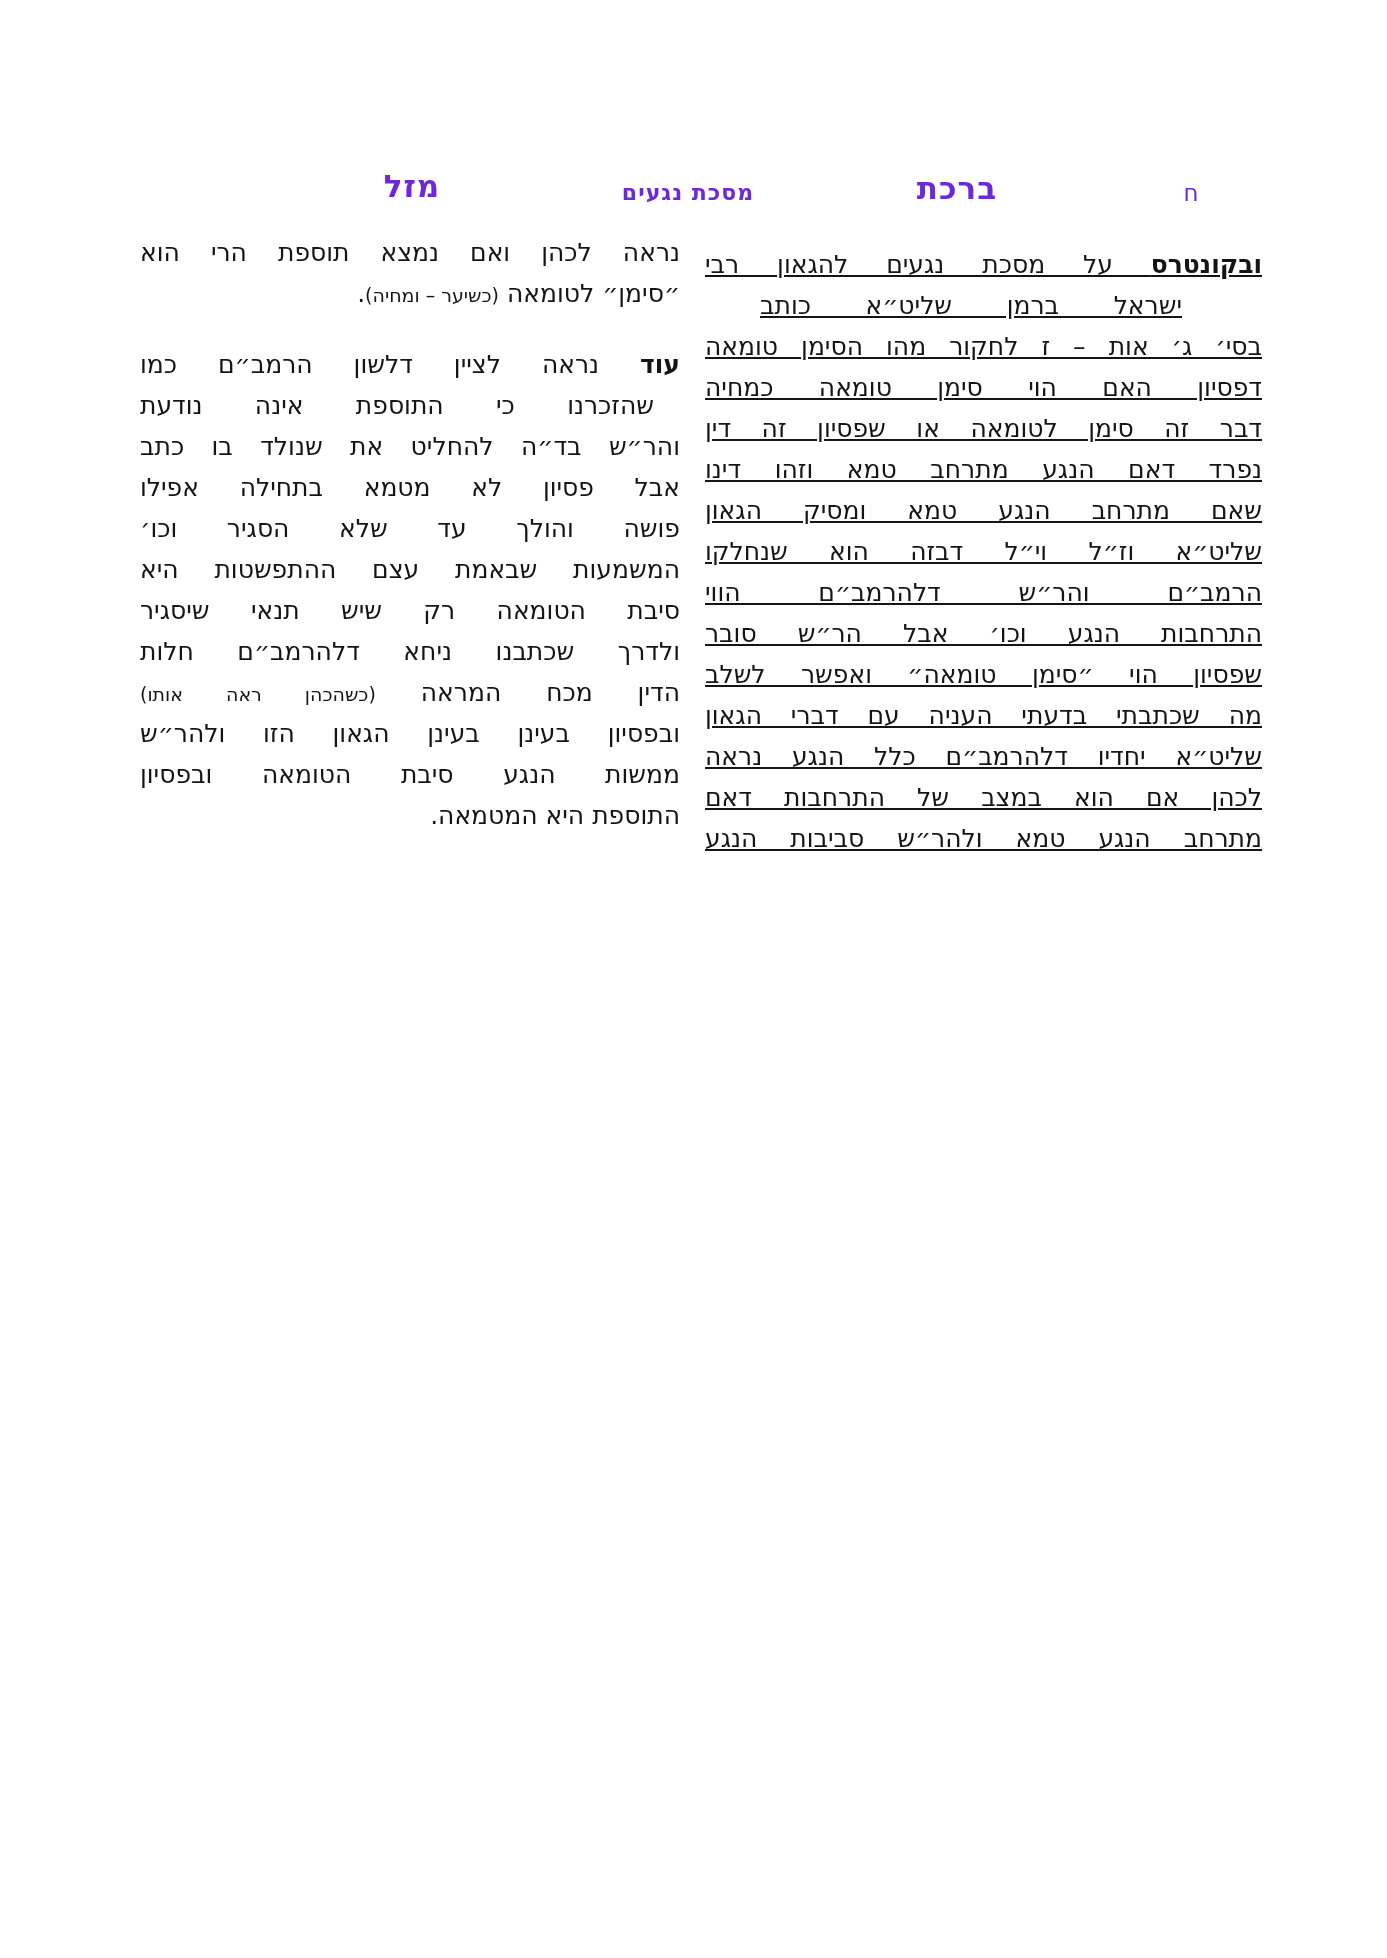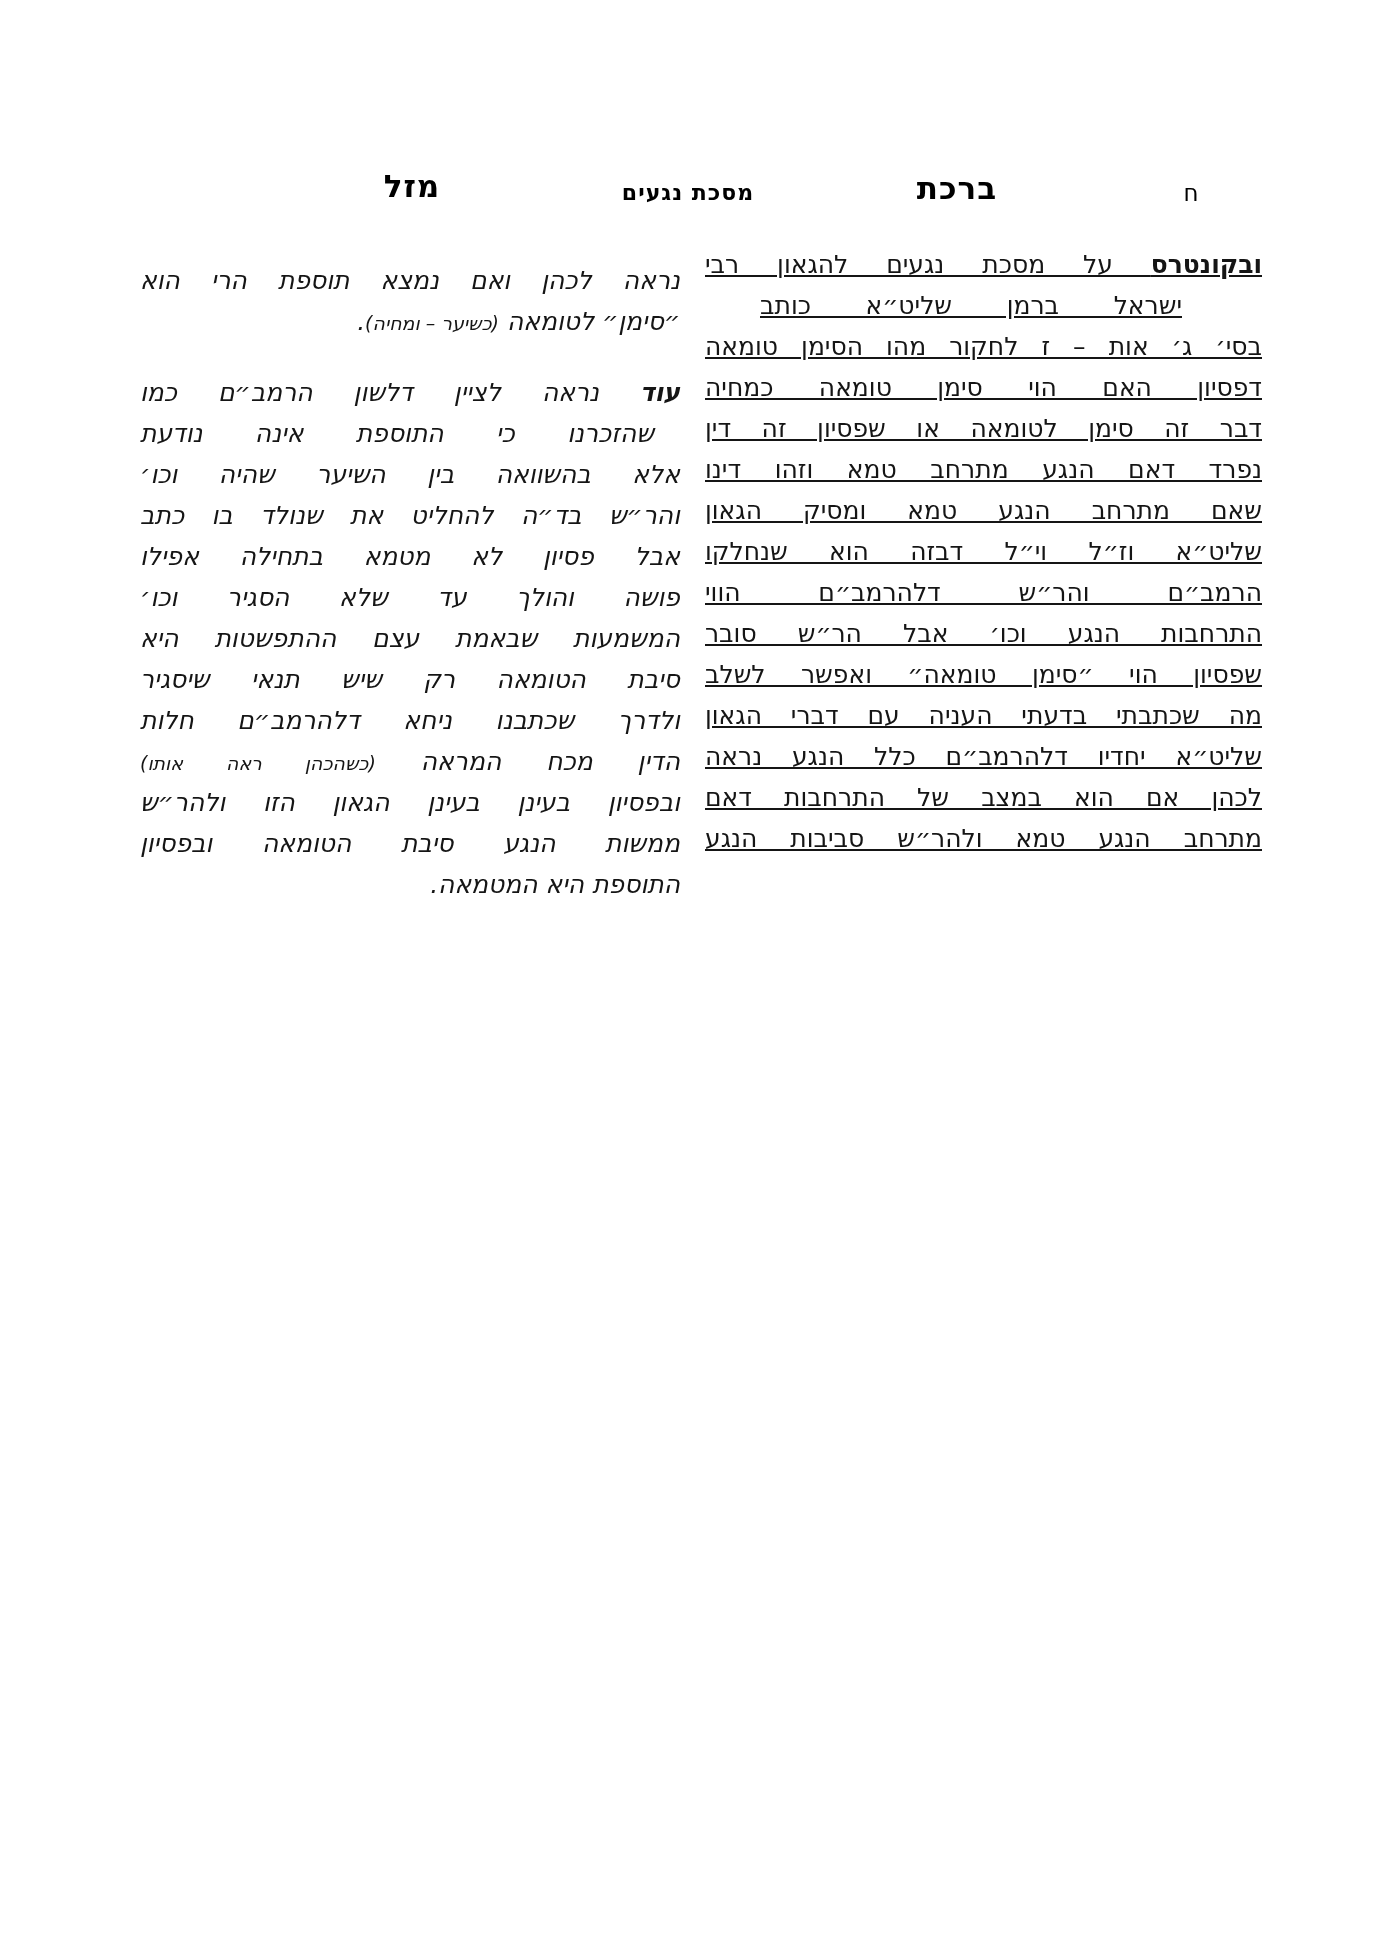--- a/index.html
+++ b/index.html
@@ -9,32 +9,32 @@
     position:relative;
     font-family:"DejaVu Sans",sans-serif;
     color:#151515;
     overflow:hidden;
   }
   .page{position:absolute;inset:0;background:#ffffff;}
   .hdr{
     position:absolute;
     transform:translateX(-50%);
     white-space:nowrap;
-    color:#000000;
+    color:#6d28d9;
   }
   .hdr-pagenum{left:1191px;top:180px;font-size:23px;}
   .hdr-title-right{left:957px;top:170px;font-size:31px;font-weight:bold;letter-spacing:1px;text-align:center;}
   .hdr-tractate{left:688px;top:180px;font-size:22px;font-weight:bold;letter-spacing:1px;}
   .hdr-title-left{left:412px;top:168px;font-size:31px;font-weight:bold;letter-spacing:1px;}
   .column{
     position:absolute;
     direction:rtl;
   }
   #col-right{left:705px;top:244px;width:557px;text-decoration:underline;}
-  #col-left{left:140px;top:260px;width:540px;font-style:italic;}
+  #col-left{left:140px;top:232px;width:540px;}
   .paragraph{margin:0;}
   .line{
     line-height:41px;
     font-size:25px;
     height:41px;
     white-space:nowrap;
   }
   .line-justify{
     text-align:justify;
     text-align-last:justify;
@@ -74,21 +74,20 @@
       </div>
     </div>
   <div class="column" id="col-left">
       <div class="paragraph">
         <div class="line line-justify"><span>נראה לכהן ואם נמצא תוספת הרי הוא</span></div>
         <div class="line line-right"><span>״סימן״ לטומאה </span><span class="seg-small">(כשיער – ומחיה)</span><span>.</span></div>
       </div>
       <div class="paragraph" style="margin-top: 30px;">
         <div class="line line-justify"><span class="seg-bold">עוד</span><span> נראה לציין דלשון הרמב״ם כמו</span></div>
         <div class="line line-justify" style="padding-right: 26px;"><span>שהזכרנו כי התוספת אינה נודעת</span></div>
-        <div class="line line-justify"><span>אלא בהשוואה בין השיער שהיה וכו׳</span></div>
         <div class="line line-justify"><span>והר״ש בד״ה להחליט את שנולד בו כתב</span></div>
         <div class="line line-justify"><span>אבל פסיון לא מטמא בתחילה אפילו</span></div>
         <div class="line line-justify"><span>פושה והולך עד שלא הסגיר וכו׳</span></div>
         <div class="line line-justify"><span>המשמעות שבאמת עצם ההתפשטות היא</span></div>
         <div class="line line-justify"><span>סיבת הטומאה רק שיש תנאי שיסגיר</span></div>
         <div class="line line-justify"><span>ולדרך שכתבנו ניחא דלהרמב״ם חלות</span></div>
         <div class="line line-justify"><span>הדין מכח המראה </span><span class="seg-small">(כשהכהן ראה אותו)</span></div>
         <div class="line line-justify"><span>ובפסיון בעינן בעינן הגאון הזו ולהר״ש</span></div>
         <div class="line line-justify"><span>ממשות הנגע סיבת הטומאה ובפסיון</span></div>
         <div class="line line-right"><span>התוספת היא המטמאה.</span></div>

